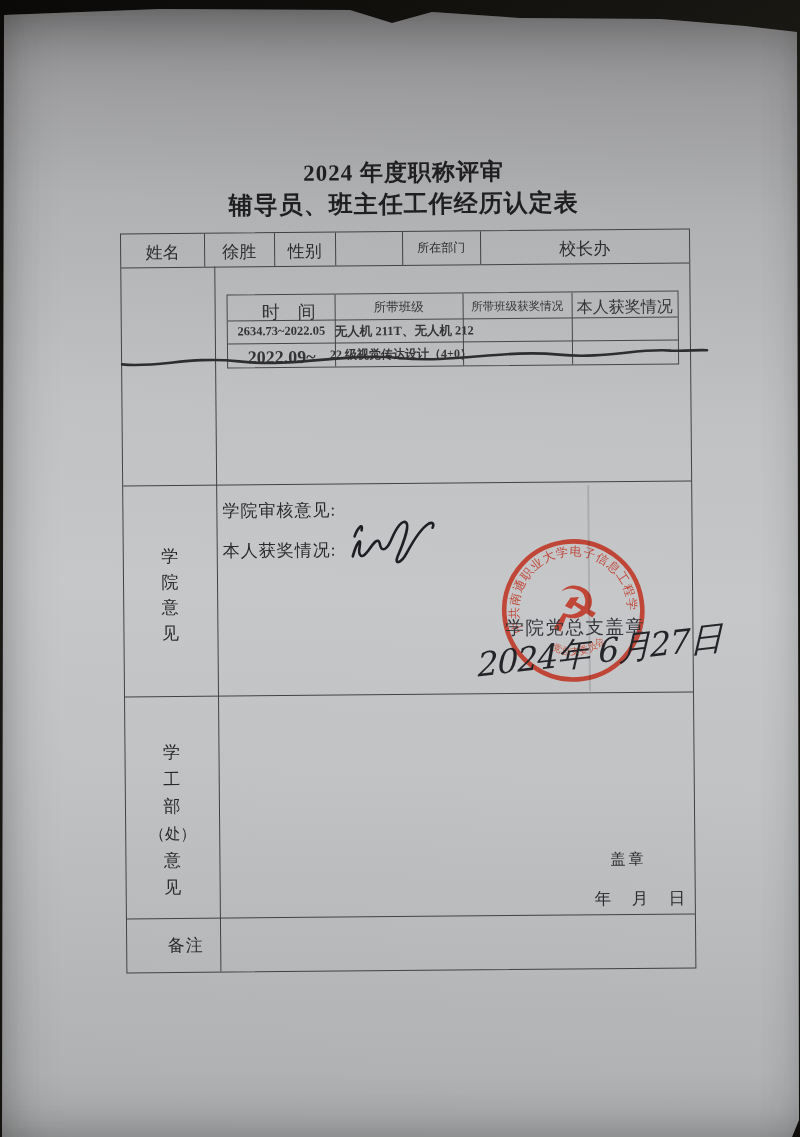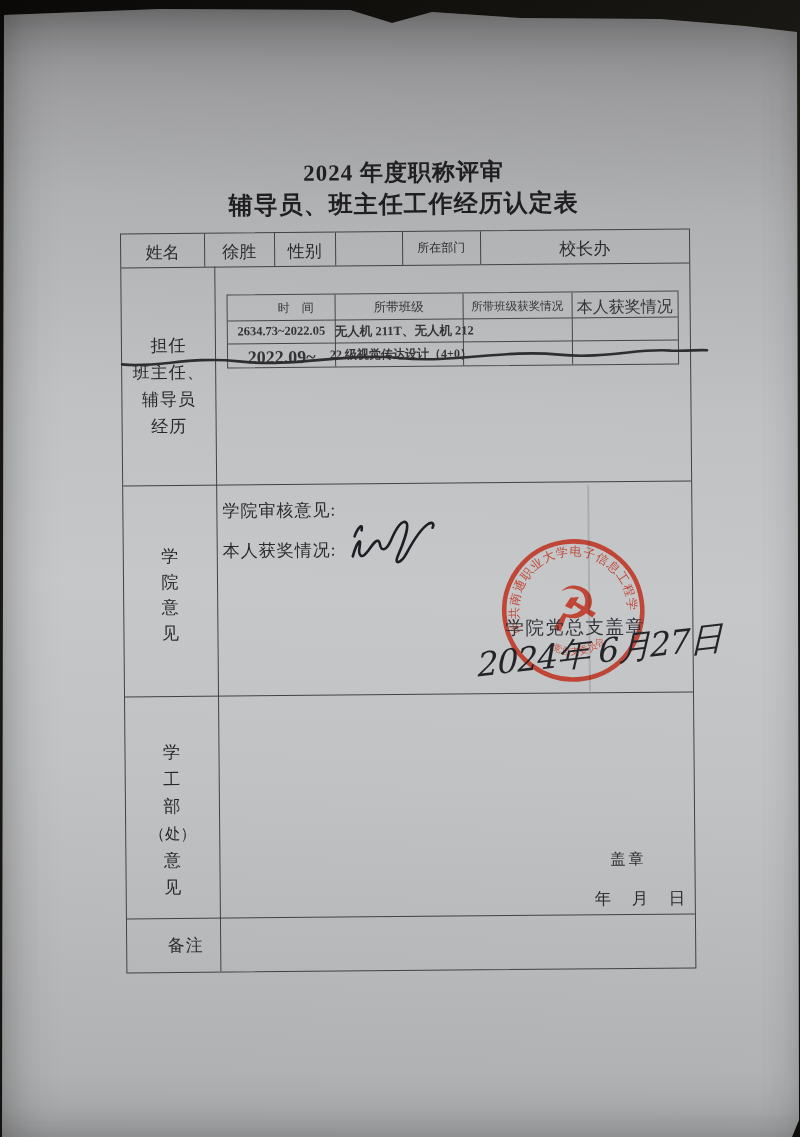--- a/index.html
+++ b/index.html
@@ -53,35 +53,29 @@
 
       <div class="vl" style="left:93px;top:33px;height:705px"></div>
 
       <div class="txt" style="left:0;width:83px;top:7px;font-size:17px">姓名</div>
       <div class="txt" style="left:83px;width:70px;top:7px;font-size:17px">徐胜</div>
       <div class="txt" style="left:153px;width:61px;top:7px;font-size:17px">性别</div>
       <div class="txt" style="left:214px;width:67px;top:7px;font-size:17px"></div>
       <div class="txt" style="left:281px;width:78px;top:8px;font-size:12px">所在部门</div>
       <div class="txt" style="left:359px;width:209px;top:7px;font-size:17px">校长办</div>
 
-      <div class="lbl-stack" style="top:98px">
-        <div>担任</div>
-        <div>班主任、</div>
-        <div>辅导员</div>
-        <div>经历</div>
-      </div>
 
       <div class="t-inner">
         <div class="hl" style="top:25px;background:#474747"></div>
         <div class="hl" style="top:48px;background:#474747"></div>
         <div class="vl" style="left:107px;top:0;height:72px;background:#474747"></div>
         <div class="vl" style="left:235px;top:0;height:72px;background:#474747"></div>
         <div class="vl" style="left:344px;top:0;height:72px;background:#474747"></div>
 
-        <div class="ti" style="left:12px;width:112px;top:5px;font-size:12px">时　间</div>
+        <div class="ti" style="left:5px;width:112px;top:5px;font-size:18px">时　间</div>
         <div class="ti" style="left:107px;width:128px;top:5px;font-size:12.5px">所带班级</div>
         <div class="ti" style="left:235px;width:109px;top:6px;font-size:11.5px">所带班级获奖情况</div>
         <div class="ti" style="left:344px;width:106px;top:5px;font-size:16px">本人获奖情况</div>
 
         <div class="ti" style="left:0;width:107px;top:29px;font-size:12.5px;font-weight:600">2634.73~2022.05</div>
         <div class="ti" style="left:107px;width:128px;top:29px;font-size:12.5px;font-weight:600">无人机 211T、无人机 212</div>
 
         <div class="ti" style="left:0;width:107px;top:52px;font-size:18px;font-weight:600">2022.09~</div>
         <div class="ti" style="left:102px;width:140px;top:52px;font-size:12px;font-weight:600">22 级视觉传达设计（4+0）</div>
       </div>

